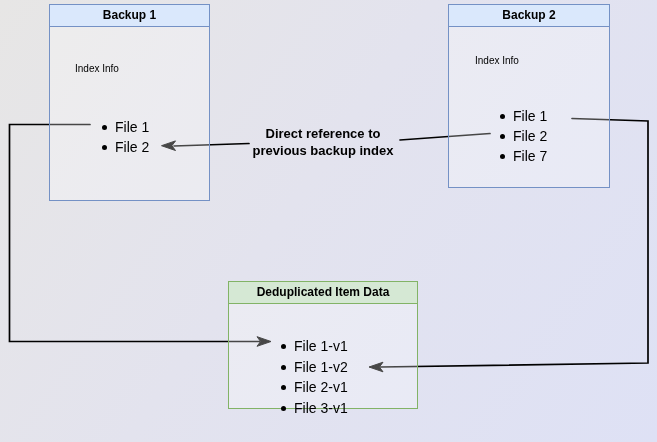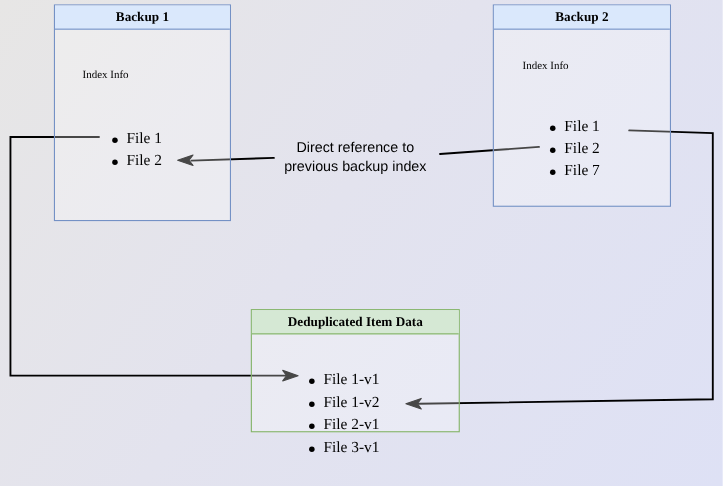--- a/index.html
+++ b/index.html
@@ -41,21 +41,20 @@
   .arrow-layer polygon {
     fill: var(--line-color);
     stroke: var(--line-color);
     stroke-width: 1;
     stroke-linejoin: round;
   }
   .node {
     position: absolute;
     border: 1px solid var(--blue-border);
     background: var(--box-body-bg);
-    font-family: Liberation Serif, serif;
   }
   .node.green { border-color: var(--green-border); }
   .node-header {
     height: 22px;
     line-height: 21px;
     text-align: center;
     font-size: 12px;
     font-weight: bold;
     border-bottom: 1px solid var(--blue-border);
     background: var(--blue-header-bg);
@@ -95,25 +94,26 @@
   }
   .connector-label {
     position: absolute;
     left: 240px;
     top: 125px;
     width: 166px;
     text-align: center;
     font-size: 13px;
     line-height: 17px;
     white-space: pre-line;
+    font-weight: bold;
   }
   
   #backup1 { left: 49px;  top: 4px;   width: 161px; height: 197px; }
   #backup2 { left: 448px; top: 4px;   width: 162px; height: 184px; }
-  #dedup   { left: 228px; top: 281px; width: 190px; height: 112px; }
+  #dedup   { left: 228px; top: 281px; width: 190px; height: 128px; }
 
   #backup1 .subtitle { left: 25px; top: 55px; }
   #backup2 .subtitle { left: 26px; top: 47px; }
 
   #backup1 ul.file-list { left: 52px; top: 112px; }
   #backup2 ul.file-list { left: 51px; top: 101px; }
   #dedup   ul.file-list { left: 52px; top: 54px; }
 </style>
 </head>
 <body>

